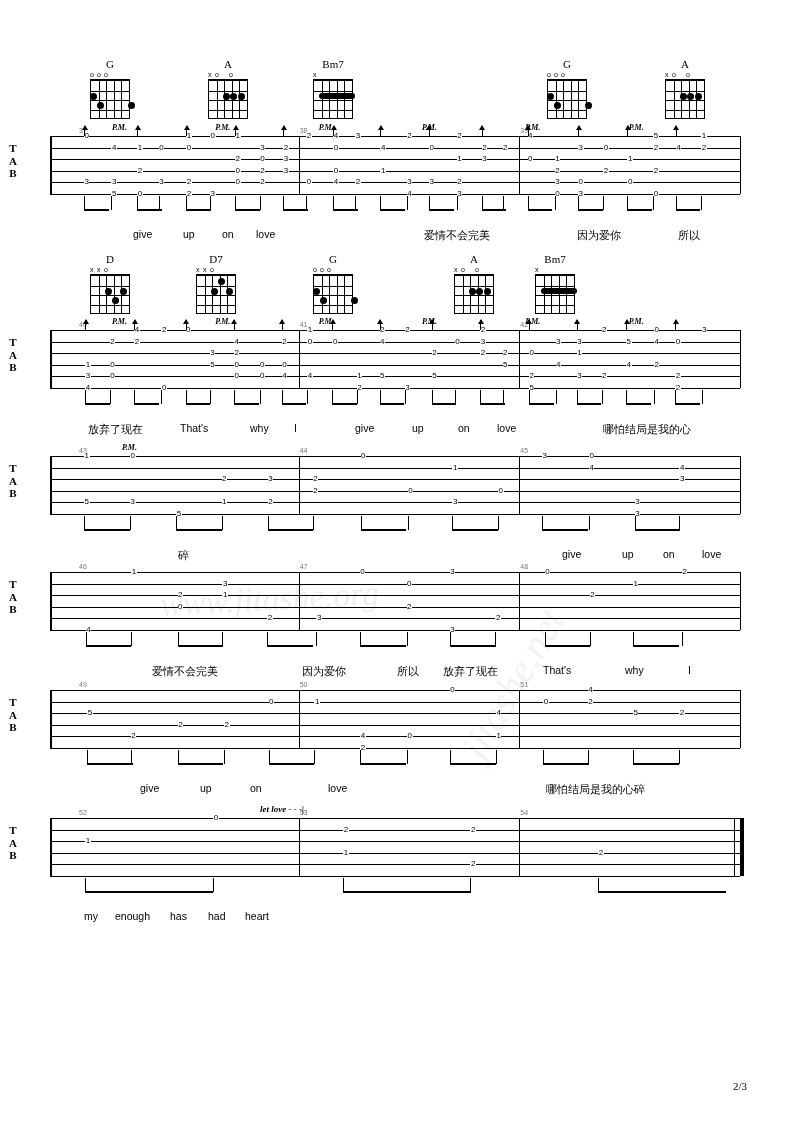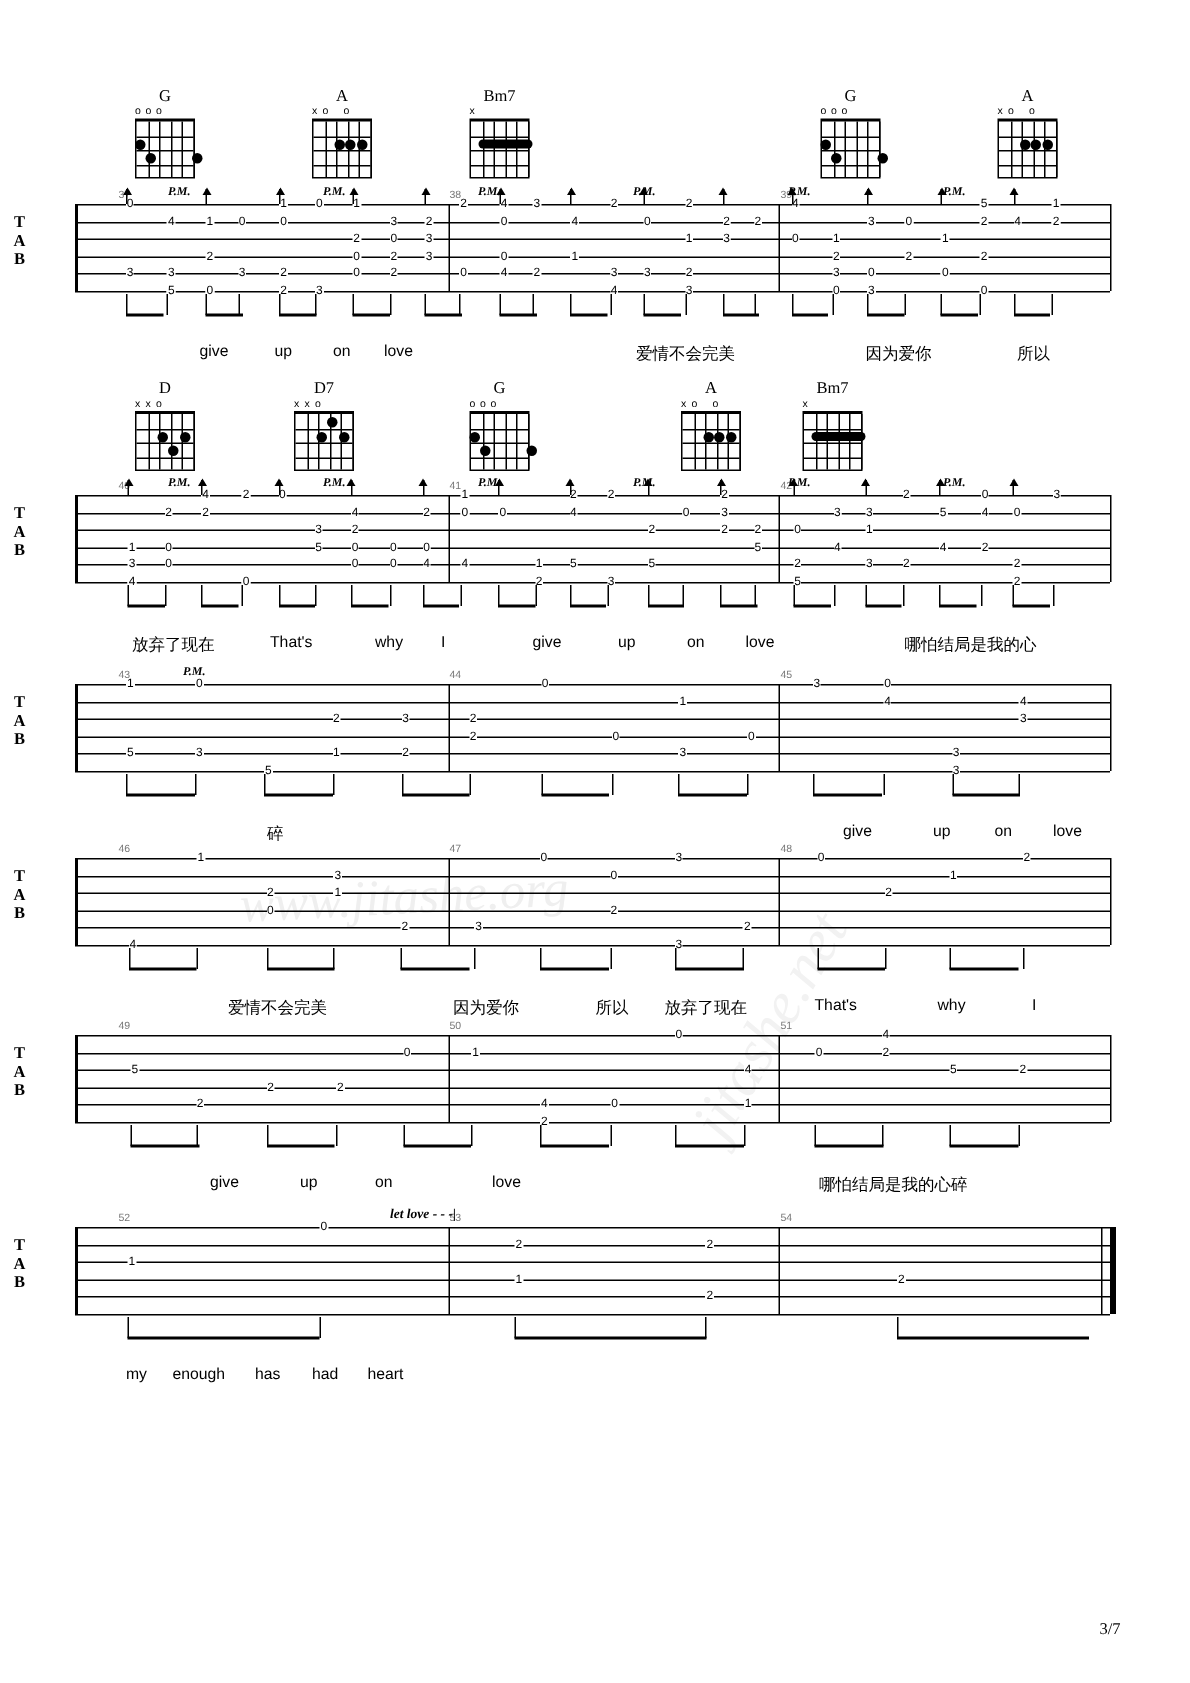--- a/index.html
+++ b/index.html
@@ -828,14 +828,14 @@
         <div class="lyr" style="left: 84px; top: 91.5px;">my</div>
         <div class="lyr" style="left: 115px; top: 91.5px;">enough</div>
         <div class="lyr" style="left: 170px; top: 91.5px;">has</div>
         <div class="lyr" style="left: 208px; top: 91.5px;">had</div>
         <div class="lyr" style="left: 245px; top: 91.5px;">heart</div>
         <div class="endbar" style="left: 734px; top: 0px; width: 1px; height: 57.5px;"></div>
         <div class="endbar" style="left: 740px; top: 0px; width: 4px; height: 57.5px;"></div>
       </div>
     </div>
 
-  <div class="pagenum">3/7</div>
+  <div class="pagenum">2/3</div>
 </div>
 
 </body></html>

